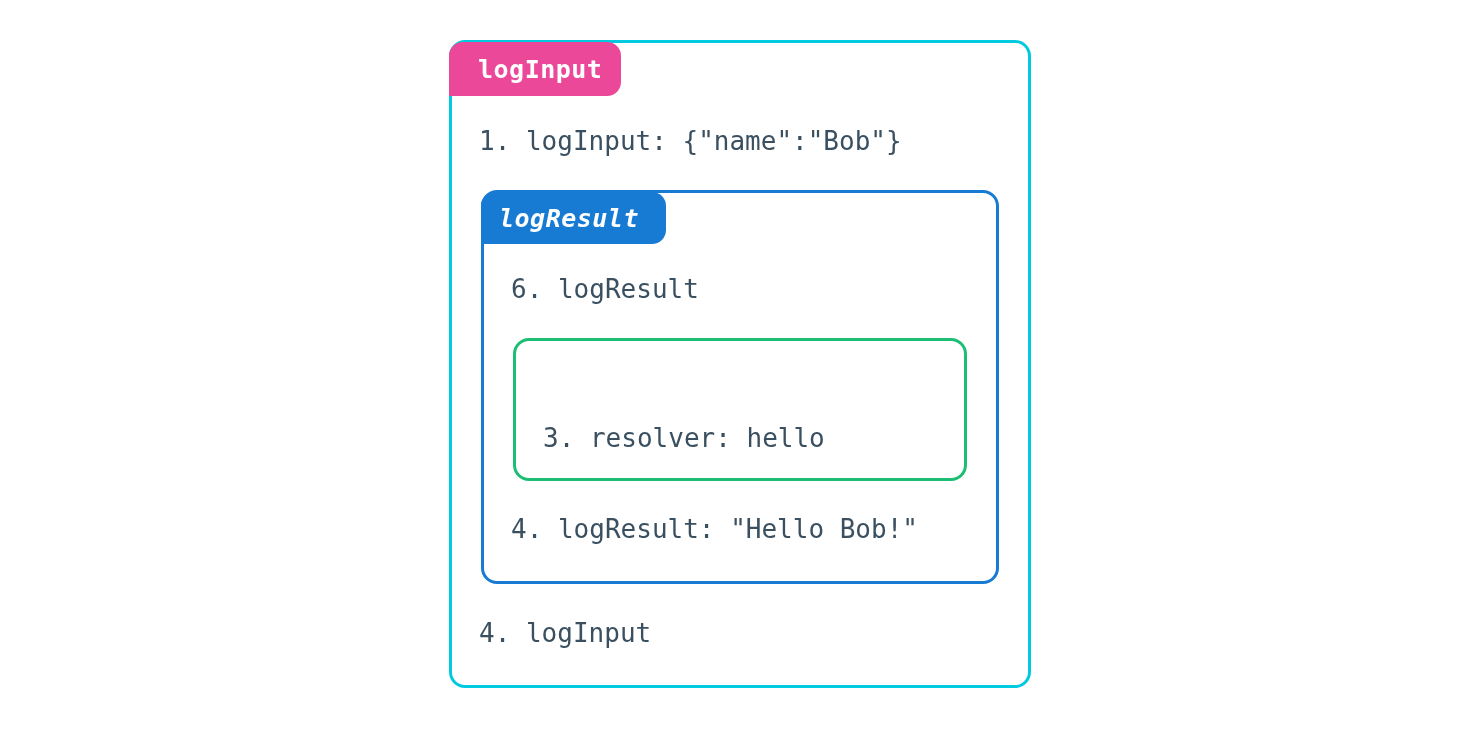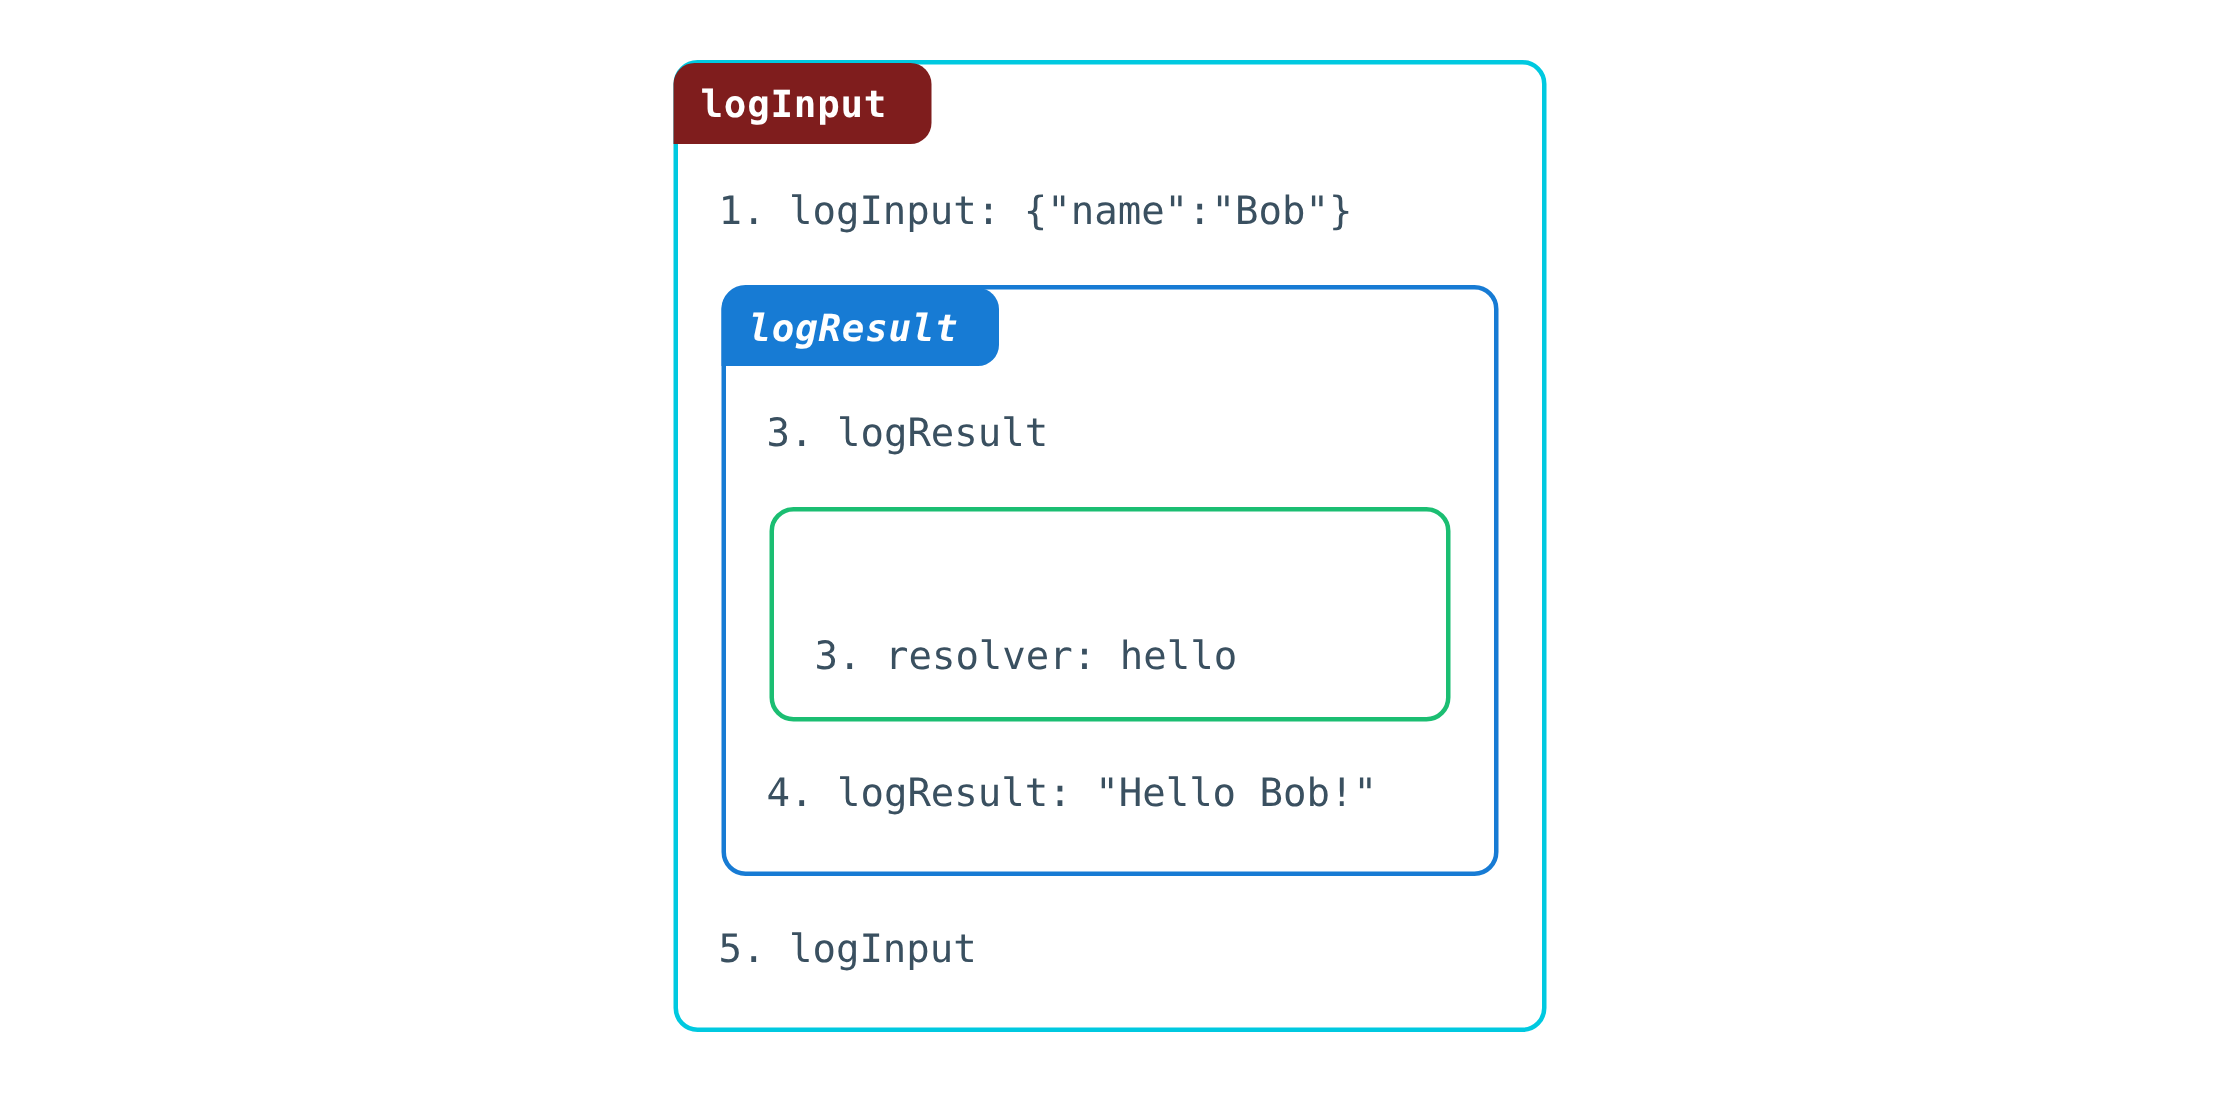--- a/index.html
+++ b/index.html
@@ -58,22 +58,22 @@
     width: 582px;
     height: 648px;
     border-width: 3px;
     border-color: #00c9e0;
   }
   #tab-loginput {
     left: 449px;
     top: 42px;
     width: 172px;
     height: 54px;
-    background: #7f1d1d;
-    padding-left: 18px;
+    background: #ec4899;
+    padding-left: 29px;
     font-size: 25px;
   }
   #line-1 {
     left: 479px;
     top: 126px;
     font-size: 26px;
   }
   #line-5 {
     left: 479px;
     top: 618px;
@@ -150,21 +150,21 @@
     <span>logInput</span>
   </div>
 
   <div class="trace-tab" id="tab-logresult">
     <span>logResult</span>
   </div>
 
 
   <div class="trace-line" id="line-1">1. logInput: {"name":"Bob"}</div>
 
-  <div class="trace-line" id="line-2">3. logResult</div>
+  <div class="trace-line" id="line-2">6. logResult</div>
 
   <div class="trace-line" id="line-3">3. resolver: hello</div>
 
   <div class="trace-line" id="line-4">4. logResult: "Hello Bob!"</div>
 
-  <div class="trace-line" id="line-5">5. logInput</div>
+  <div class="trace-line" id="line-5">4. logInput</div>
 
 </div>
 
 </body></html>

